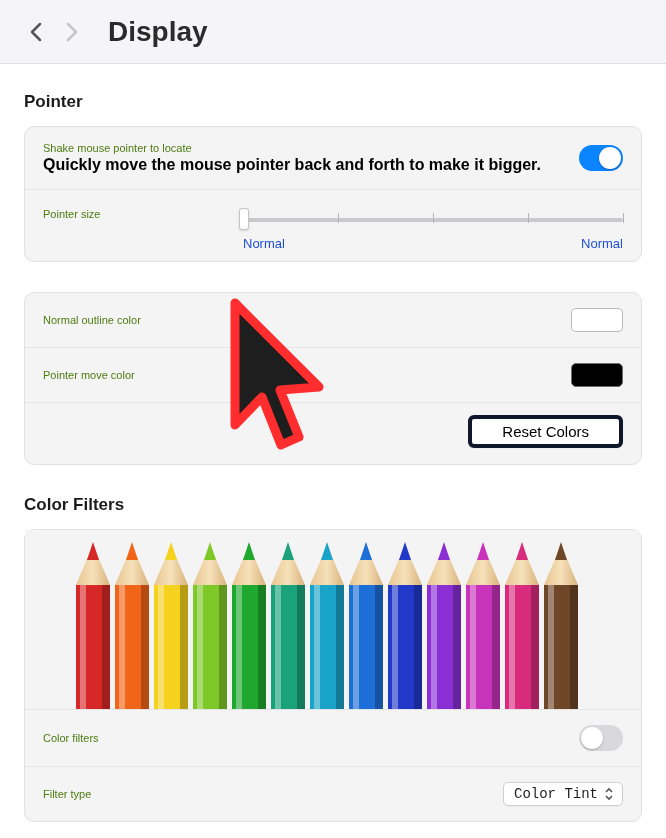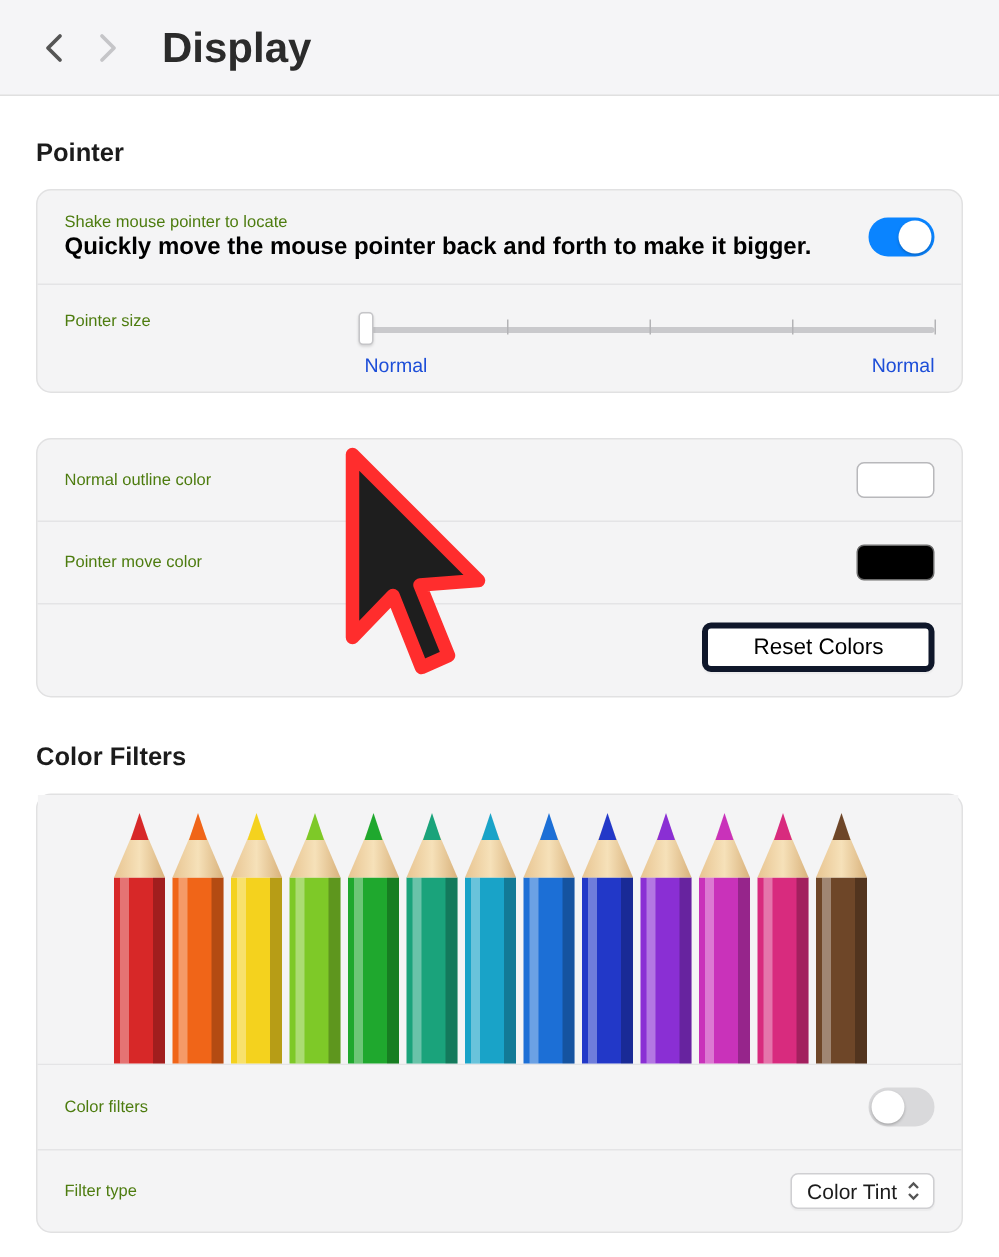--- a/index.html
+++ b/index.html
@@ -52,21 +52,21 @@
     display: flex;
     align-items: center;
     padding: 15px 18px;
     border-bottom: 1px solid #e4e4e6;
     position: relative;
   }
   .row:last-child { border-bottom: none; }
   .row-label { font-size: 11px; color: #4d7c0f; }
   .row-sub { font-size: 16px; color: #000000; margin-top: 2px; font-weight: bold; }
   .row-left { flex: 1; }
-  .row-right { display: flex; align-items: flex-end; }
+  .row-right { display: flex; align-items: flex-end; font-family: Liberation Mono, monospace; }
 
   
   .switch {
     width: 44px; height: 26px; border-radius: 13px;
     position: relative;
   }
   .switch.on { background: #0a84ff; }
   .switch.off { background: #d9d9db; }
   .switch .knob {
     position: absolute; width: 22px; height: 22px; background: #fff;

